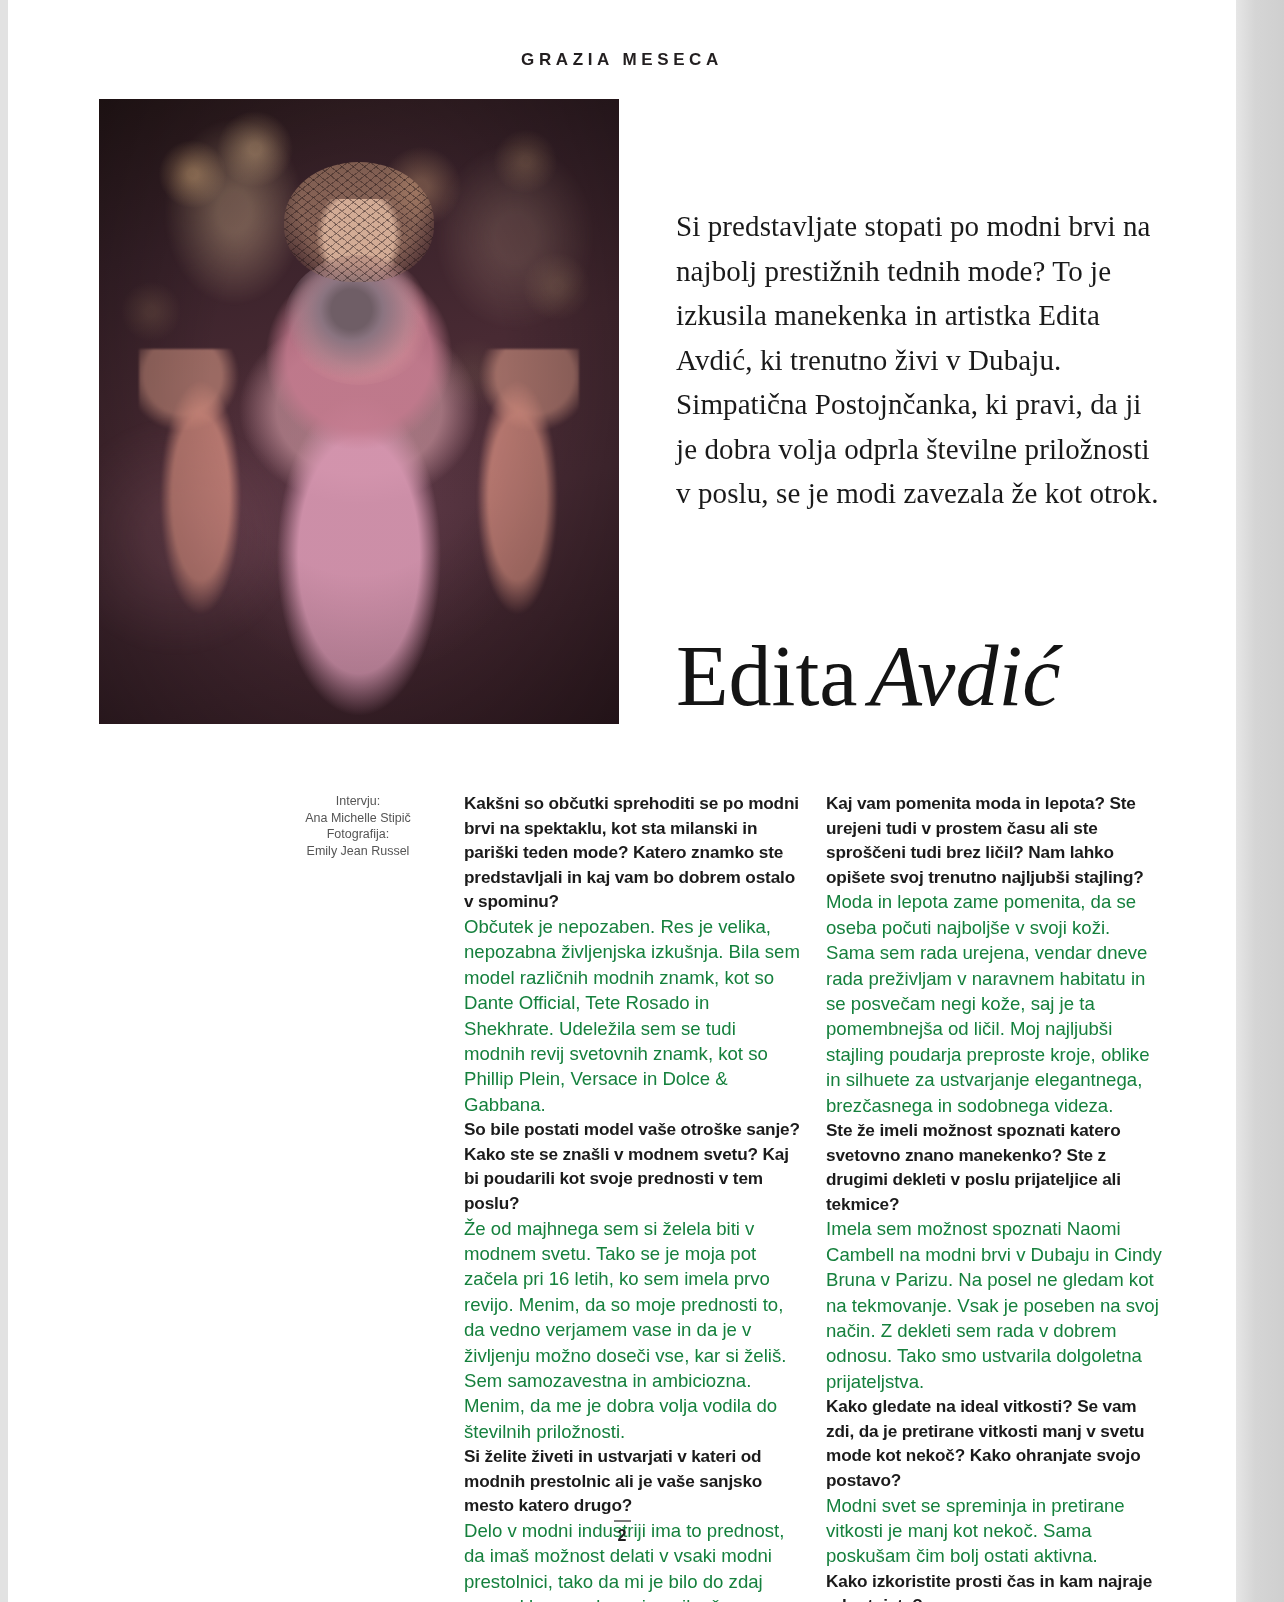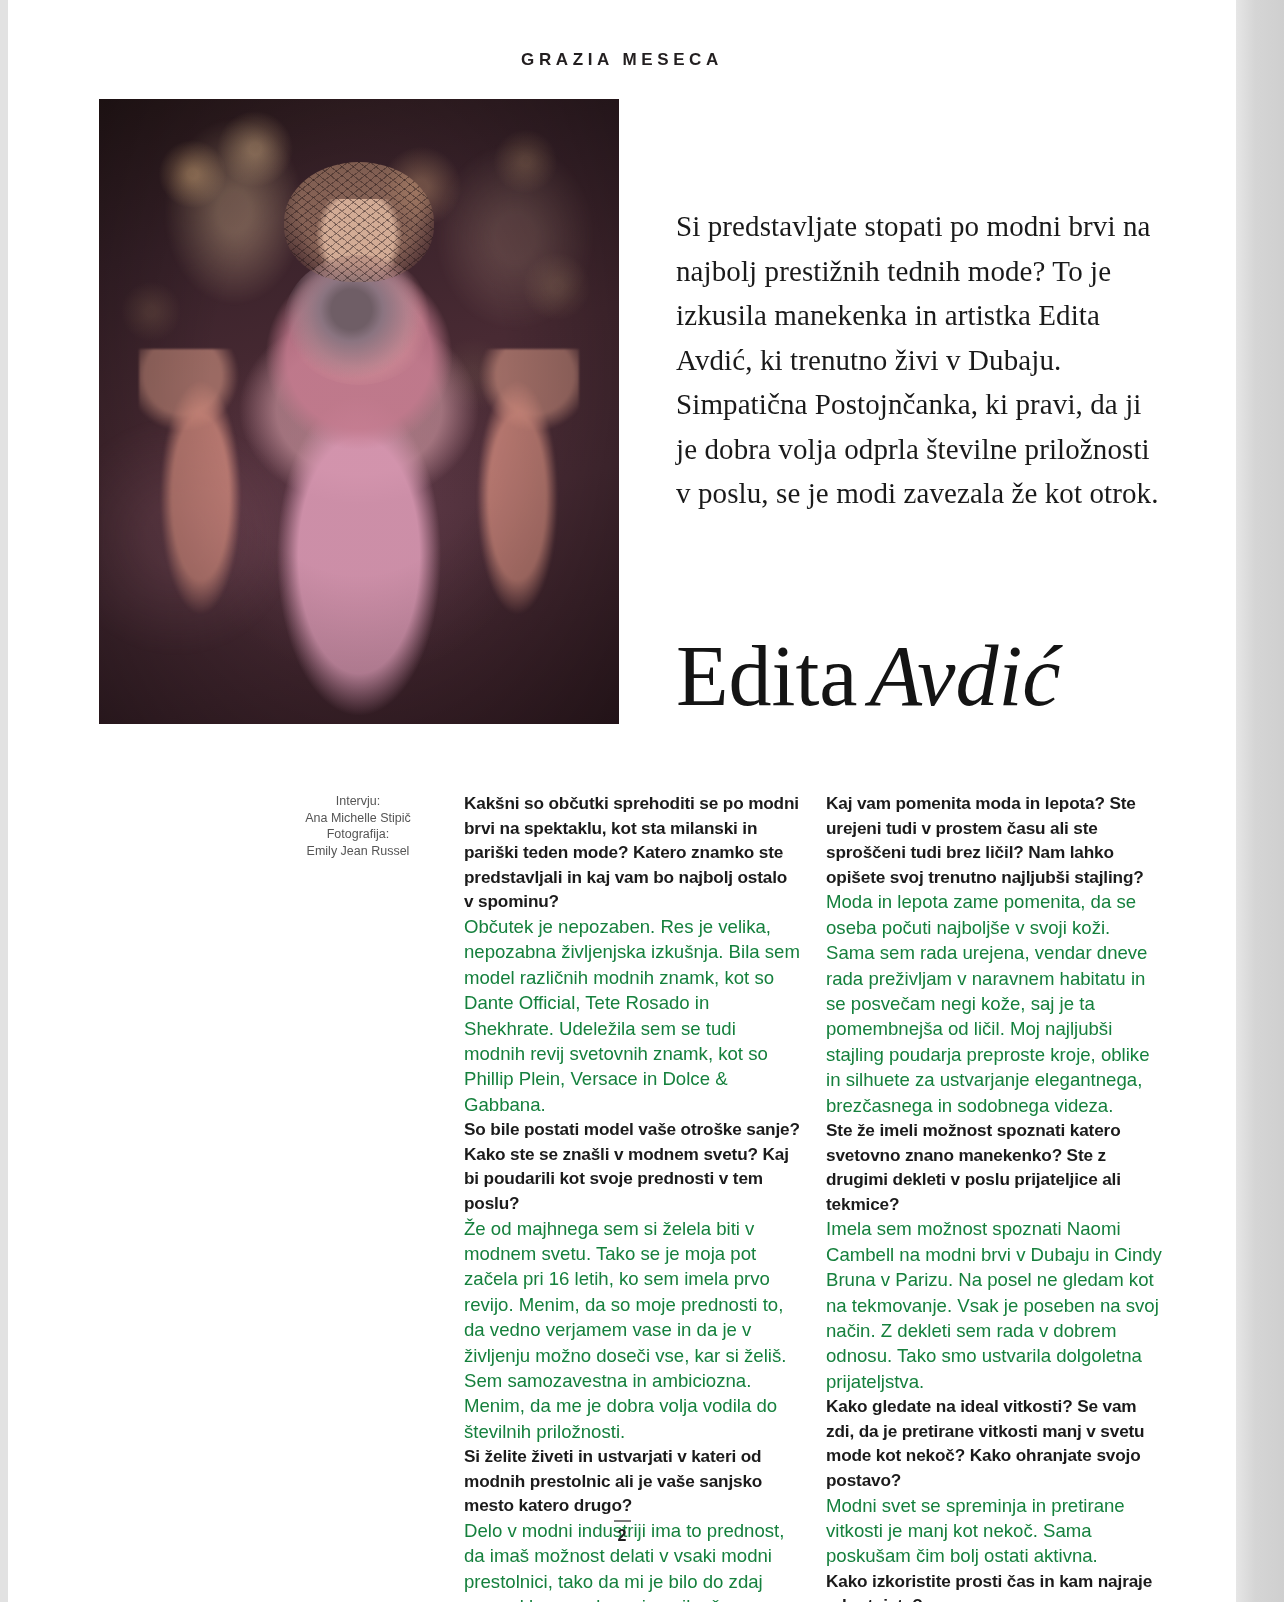--- a/index.html
+++ b/index.html
@@ -253,21 +253,21 @@
   </div>
 
   <div class="credits">
     <div>Intervju:</div>
     <div>Ana Michelle Stipič</div>
     <div>Fotografija:</div>
     <div>Emily Jean Russel</div>
   </div>
 
   <div class="col left" id="col-left">
-      <div class="q">Kakšni so občutki sprehoditi se po modni brvi na spektaklu, kot sta milanski in pariški teden mode? Katero znamko ste predstavljali in kaj vam bo najbolj ostalo v spominu?</div>
+      <div class="q">Kakšni so občutki sprehoditi se po modni brvi na spektaklu, kot sta milanski in pariški teden mode? Katero znamko ste predstavljali in kaj vam bo dobrem ostalo v spominu?</div>
       <div class="a">Občutek je nepozaben. Res je velika, nepozabna življenjska izkušnja. Bila sem model različnih modnih znamk, kot so Dante Official, Tete Rosado in Shekhrate. Udeležila sem se tudi modnih revij svetovnih znamk, kot so Phillip Plein, Versace in Dolce &amp; Gabbana.</div>
       <div class="q">So bile postati model vaše otroške sanje? Kako ste se znašli v modnem svetu? Kaj bi poudarili kot svoje prednosti v tem poslu?</div>
       <div class="a">Že od majhnega sem si želela biti v modnem svetu. Tako se je moja pot začela pri 16 letih, ko sem imela prvo revijo. Menim, da so moje prednosti to, da vedno verjamem vase in da je v življenju možno doseči vse, kar si želiš. Sem samozavestna in ambiciozna. Menim, da me je dobra volja vodila do številnih priložnosti.</div>
       <div class="q">Si želite živeti in ustvarjati v kateri od modnih prestolnic ali je vaše sanjsko mesto katero drugo?</div>
       <div class="a">Delo v modni industriji ima to prednost, da imaš možnost delati v vsaki modni prestolnici, tako da mi je bilo do zdaj povsod lepo, a doma je najlepše. Trenutno delam za modno agencijo v Dubaju. Kam me bo pot še vodila, pa se pustim presenetiti.</div>
     </div>
   <div class="col right" id="col-right">
       <div class="q">Kaj vam pomenita moda in lepota? Ste urejeni tudi v prostem času ali ste sproščeni tudi brez ličil? Nam lahko opišete svoj trenutno najljubši stajling?</div>
       <div class="a">Moda in lepota zame pomenita, da se oseba počuti najboljše v svoji koži. Sama sem rada urejena, vendar dneve rada preživljam v naravnem habitatu in se posvečam negi kože, saj je ta pomembnejša od ličil. Moj najljubši stajling poudarja preproste kroje, oblike in silhuete za ustvarjanje elegantnega, brezčasnega in sodobnega videza.</div>
       <div class="q">Ste že imeli možnost spoznati katero svetovno znano manekenko? Ste z drugimi dekleti v poslu prijateljice ali tekmice?</div>

